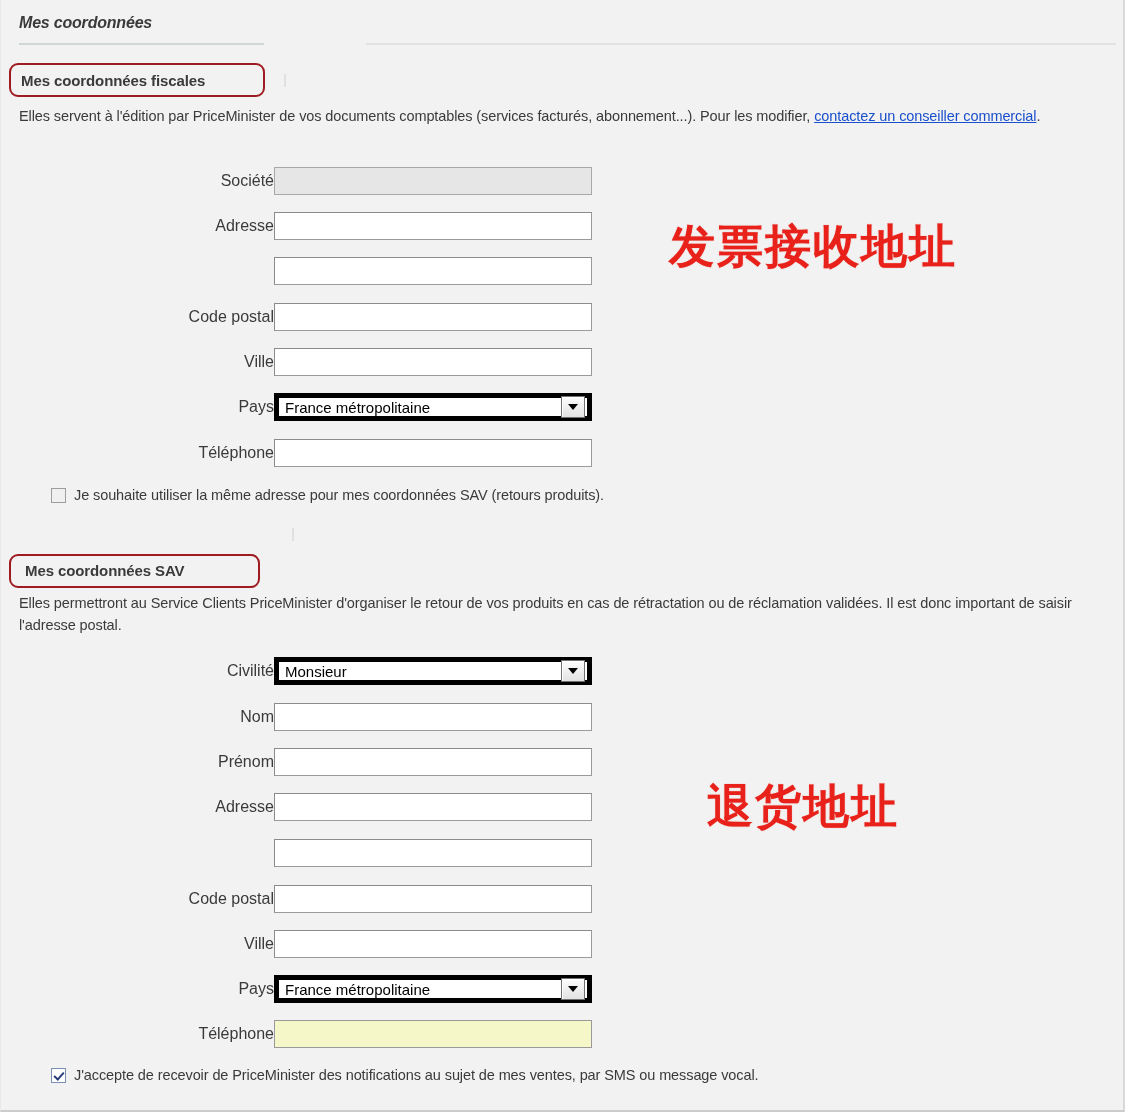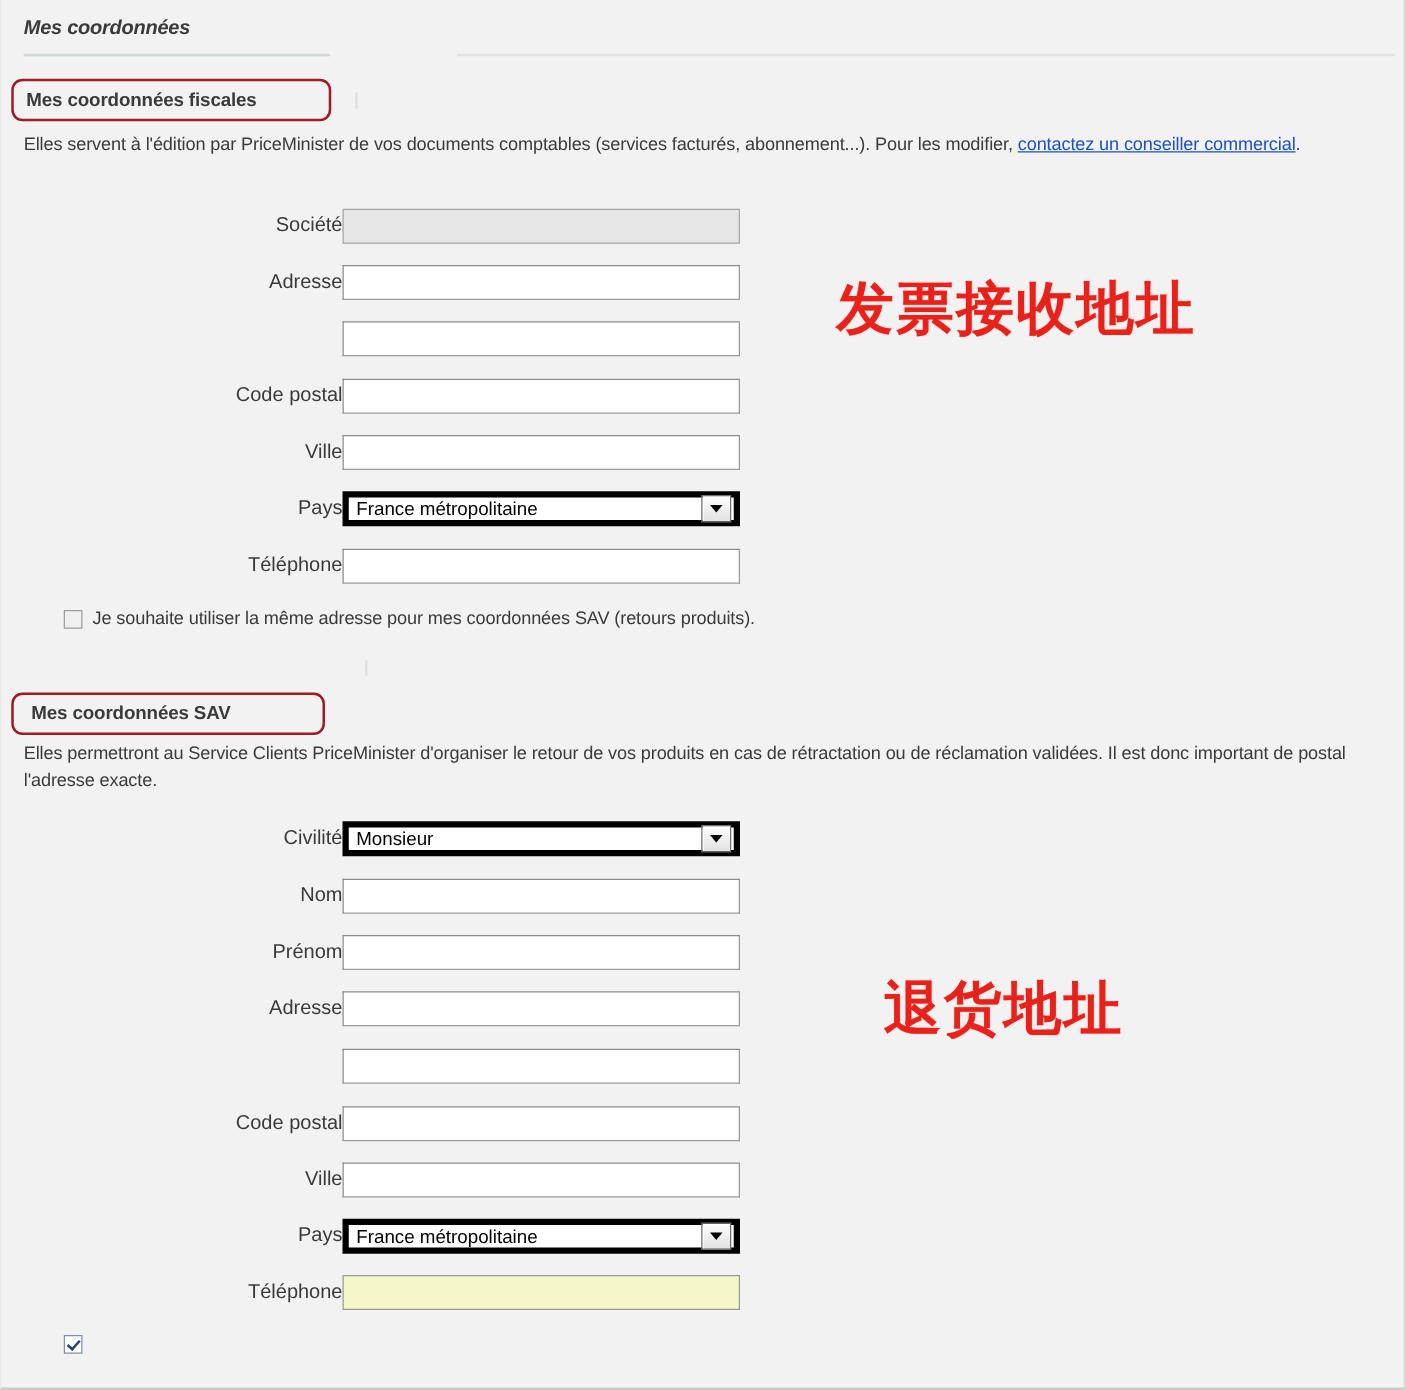--- a/index.html
+++ b/index.html
@@ -309,21 +309,21 @@
 
   <div class="check-row" style="top:484px;">
     <span class="cbox"></span>
     <span class="check-label">Je souhaite utiliser la même adresse pour mes coordonnées SAV (retours produits).</span>
   </div>
 
   <div class="section-head head-sav">Mes coordonnées SAV</div>
   <div class="annot-box annot-sav"></div>
   <div class="head-tick tick-2"></div>
 
-  <div class="desc desc-sav">Elles permettront au Service Clients PriceMinister d'organiser le retour de vos produits en cas de rétractation ou de réclamation validées. Il est donc important de postal l'adresse exacte.</div>
+  <div class="desc desc-sav">Elles permettront au Service Clients PriceMinister d'organiser le retour de vos produits en cas de rétractation ou de réclamation validées. Il est donc important de saisir l'adresse postal.</div>
 
   <div class="form-row" style="top:657px;">
     <div class="row-label">Civilité</div>
     <div class="select-wrap">
       <div class="select-value">Monsieur</div>
       <div class="select-btn">
           <span class="caret"></span>
         </div>
     </div>
   </div>
@@ -368,18 +368,19 @@
     </div>
   </div>
 
   <div class="form-row" style="top:1020px;">
     <div class="row-label">Téléphone</div>
     <input class="field highlight" type="text" value="" style="">
   </div>
 
   <div class="check-row" style="top:1064px;">
     <span class="cbox checked"></span>
+    <span class="check-label">J'accepte de recevoir de PriceMinister des notifications au sujet de mes ventes, par SMS ou message vocal.</span>
   </div>
 
   <div class="cn-annot cn-invoice">发票接收地址</div>
   <div class="cn-annot cn-return">退货地址</div>
 
 </div>
 
 </body></html>

